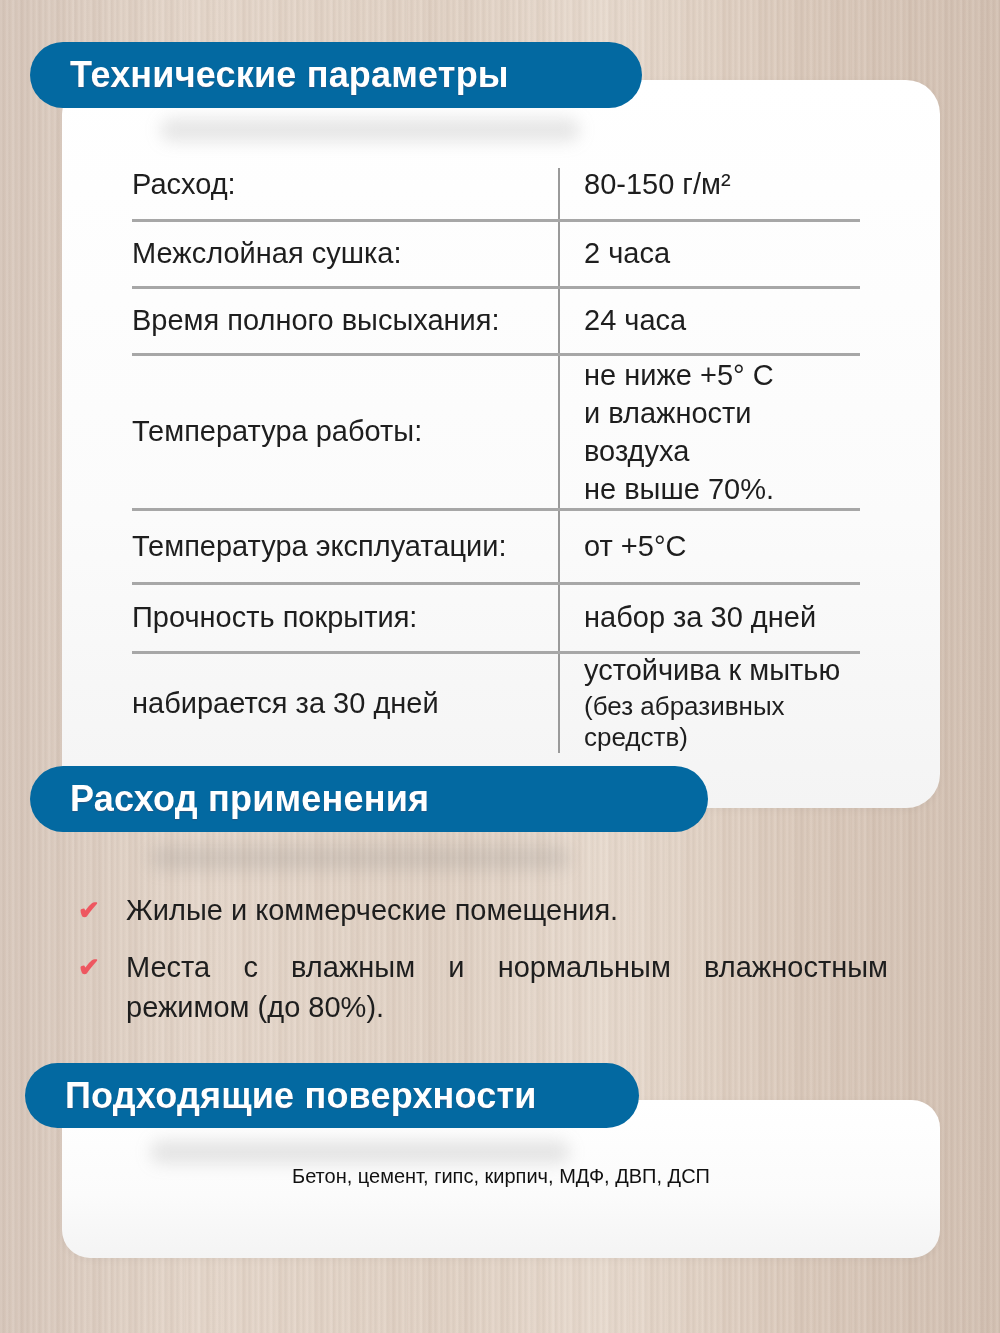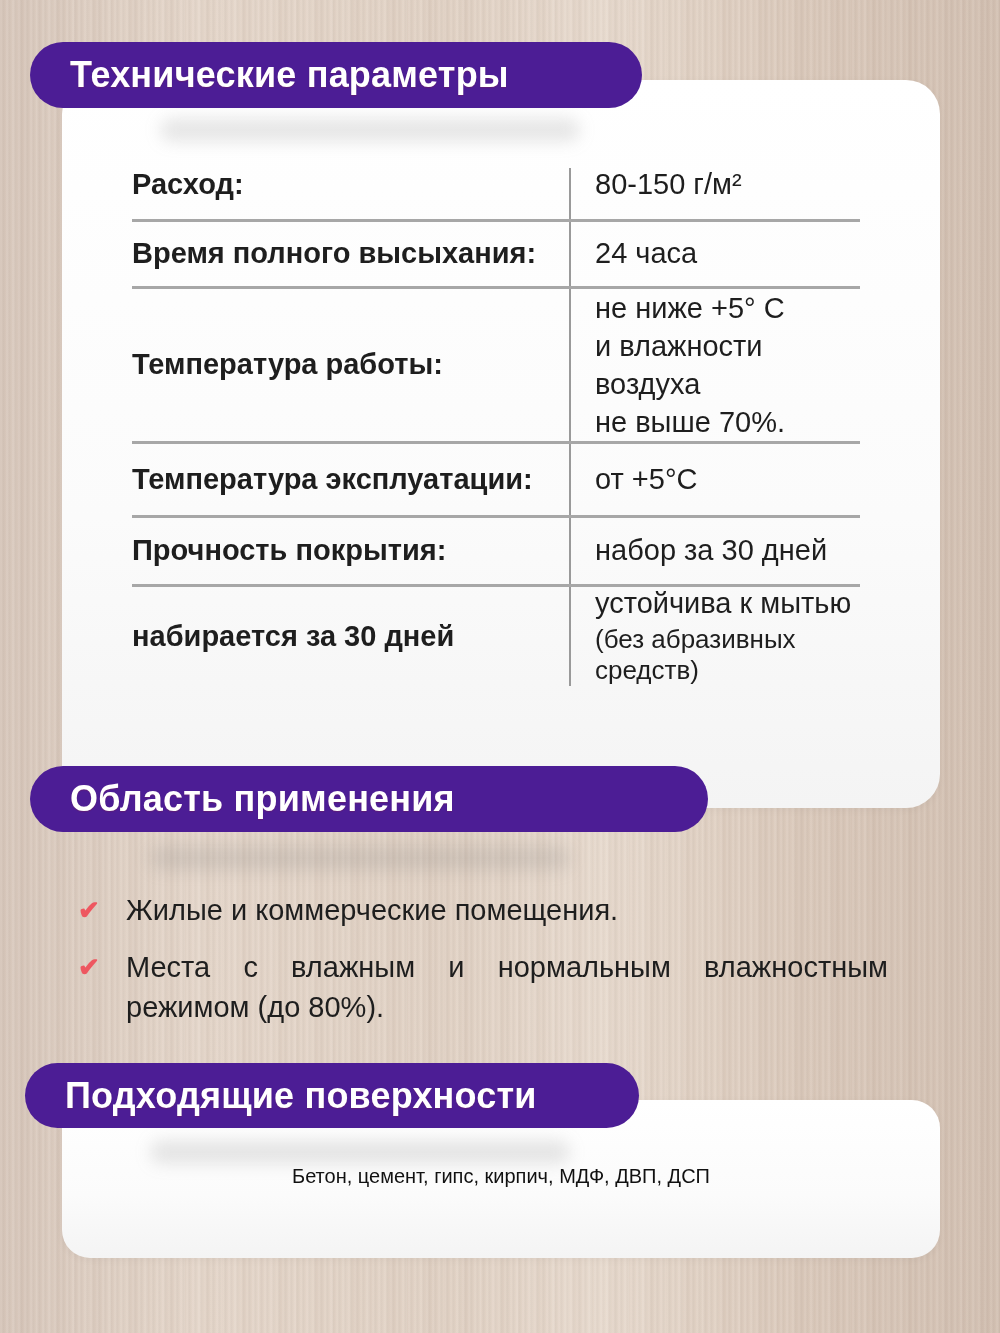--- a/index.html
+++ b/index.html
@@ -10,36 +10,36 @@
       repeating-linear-gradient(90deg, rgba(255,255,255,0.06) 0px, rgba(255,255,255,0.06) 2px, rgba(0,0,0,0.03) 3px, rgba(0,0,0,0) 6px),
       repeating-linear-gradient(90deg, rgba(150,120,100,0.05) 0px, rgba(150,120,100,0) 14px, rgba(150,120,100,0.07) 22px, rgba(150,120,100,0) 37px),
       linear-gradient(90deg, #d9c9bd 0%, #e6d8cc 20%, #e2d3c6 45%, #e9dcd0 60%, #dccbbd 80%, #d4c2b4 100%);
   }
   .card {
     position: absolute; background: #ffffff; border-radius: 34px;
     box-shadow: 0 2px 8px rgba(0,0,0,0.04);
     background: linear-gradient(180deg, #ffffff 0%, #fbfbfb 60%, #f4f4f4 100%);
   }
   .pill {
-    position: absolute; background: #4c1d95; border-radius: 36px;
+    position: absolute; background: #0369a1; border-radius: 36px;
     color: #fff; font-weight: bold; font-size: 36px;
     display: flex; align-items: center; padding-left: 40px; box-sizing: border-box;
     letter-spacing: 0.2px; z-index: 2;
     text-shadow: 0 1px 1px rgba(150,30,30,0.25);
   }
   .blur-shadow {
     position: absolute; height: 24px; border-radius: 14px;
     background: rgba(120,120,120,0.18); filter: blur(8px); z-index: 1;
   }
   table.params {
     position: absolute; left: 132px; top: 168px; width: 728px;
     border-collapse: collapse; font-size: 29px; color: #1e1e1e;
   }
   table.params td { padding: 0; vertical-align: middle; }
-  table.params td.label { width: 424px; padding-right: 13px; font-weight: bold; }
+  table.params td.label { width: 424px; padding-right: 2px; }
   table.params td.value { border-left: 2px solid #9a9a9a; padding-left: 24px; }
   table.params tr.sep td { border-bottom: 3px solid #a7a7a7; }
   .value .small { display: block; font-size: 26px; margin-top: 4px; }
   .bullets {
     position: absolute; left: 78px; top: 890px; width: 810px;
     font-size: 29px; color: #1e1e1e; line-height: 40px;
   }
   .bullet { display: flex; margin-bottom: 17px; }
   .check { width: 48px; flex: 0 0 48px; color: #ee5760; font-size: 26px; font-weight: bold; }
   .bullet-text { text-align: justify; }
@@ -55,20 +55,24 @@
 <div class="pill" style="left:30px; top:42px; width:612px; height:66px;">
   <span>Технические параметры</span>
 </div>
 <div class="blur-shadow" style="left:160px; top:118px; width:420px;"></div>
 
 <table class="params">
   <tbody>
       <tr class="sep" style="height:52px;">
     <td class="label" style="vertical-align:top;">Расход:</td>
     <td class="value" style="vertical-align:top;margin-left:12px;">80-150 г/м²</td>
+  </tr>
+  <tr class="sep" style="height:67px;">
+    <td class="label">Межслойная сушка:</td>
+    <td class="value">2 часа</td>
   </tr>
   <tr class="sep" style="height:67px;">
     <td class="label">Время полного высыхания:</td>
     <td class="value">24 часа</td>
   </tr>
   <tr class="sep" style="height:141px;">
     <td class="label">Температура работы:</td>
     <td class="value" style="line-height:38px;">
       <span style="display:block">не ниже +5° С</span>
       <span style="display:block">и влажности воздуха</span>
@@ -87,21 +91,21 @@
     <td class="label">набирается за 30 дней</td>
     <td class="value">
       <span style="display:block">устойчива к мытью</span>
       <span class="small">(без абразивных средств)</span>
     </td>
   </tr>
 </tbody>
   </table>
 
 <div class="pill" style="left:30px; top:766px; width:678px; height:66px;">
-  <span>Область применения</span>
+  <span>Расход применения</span>
 </div>
 <div class="blur-shadow" style="left:150px; top:846px; width:420px;"></div>
 
 <div class="bullets">
   <div class="bullet">
     <span class="check">✔</span>
     <span class="bullet-text">Жилые и коммерческие помещения.</span>
   </div>
   <div class="bullet">
     <span class="check">✔</span>

